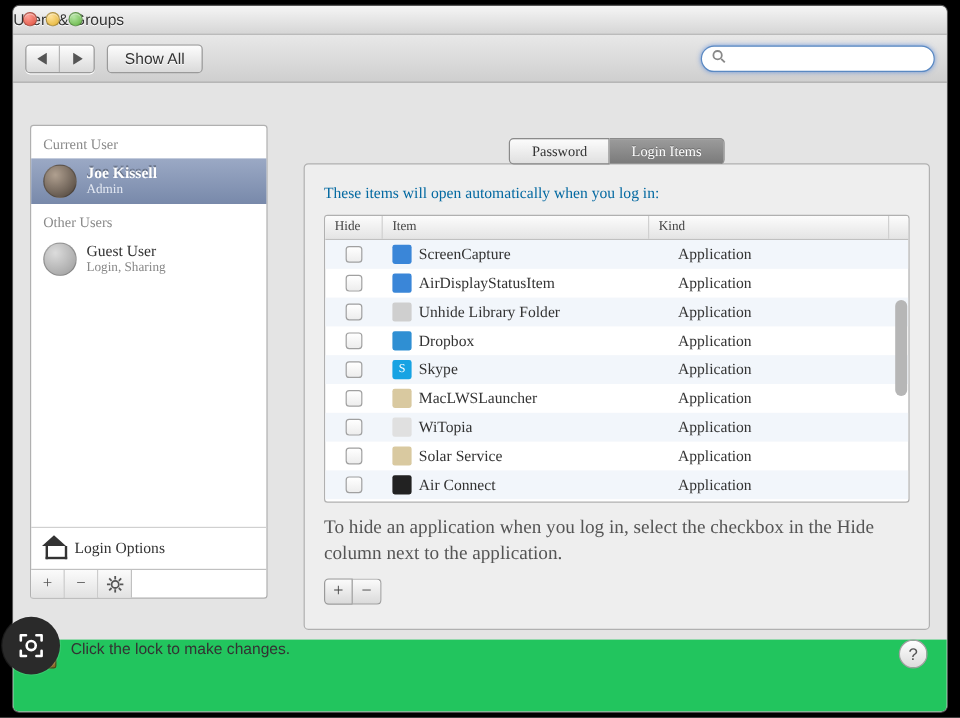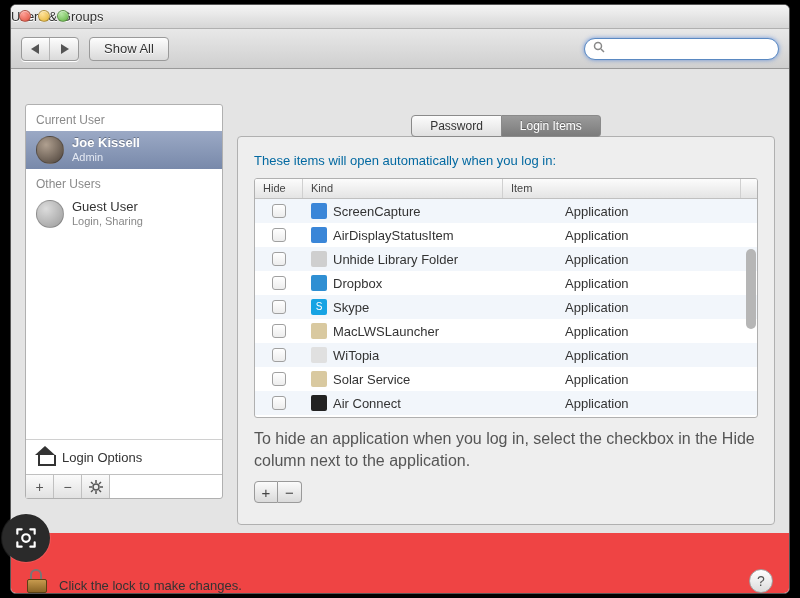--- a/index.html
+++ b/index.html
@@ -68,22 +68,23 @@
   }
   .searchwrap .mag { color:#888; font-size:12px; }
   .searchwrap input {
     border:none; outline:none; flex:1; font-size:12px; background:transparent;
   }
 
   
   .content {
     position:absolute; left:0; right:0; top:64px; bottom:0;
     padding: 35px 14px 10px 14px;
-    display:flex; gap:14px;
+    display:flex; gap:30px;
     background:#e4e4e4;
+    font-family:Liberation Serif, serif;
   }
 
   
   .sidebar {
     width:198px; flex: 0 0 198px;
     border:1px solid #b0b0b0; border-radius:3px;
     background:#fff;
     display:flex; flex-direction:column;
     height:395px;
   }
@@ -210,22 +211,22 @@
     background:linear-gradient(#fbfbfb,#dadada);
     display:flex; align-items:center; justify-content:center;
     font-size:15px; color:#444; cursor:default;
   }
   .addremove .arbtn:first-child{ border-top-left-radius:4px; border-bottom-left-radius:4px;}
   .addremove .arbtn:last-child{ border-top-right-radius:4px; border-bottom-right-radius:4px; border-left:none;}
 
   
   .bottombar {
     position:absolute; left:0; right:0; bottom:0; height:60px;
-    display:flex; align-items:flex-end; padding:0 16px;
-    background:#ef4444;
+    display:flex; align-items:flex-start; padding:0 16px;
+    background:#22c55e;
   }
   .lockicon {
     width:20px; height:24px; margin-right:12px; position:relative;
     display:inline-block;
   }
   .lockicon .body {
     position:absolute; bottom:0; width:20px; height:14px;
     background:linear-gradient(#c79a4e,#8a6425);
     border:1px solid #5a3f14; border-radius:2px;
   }
@@ -349,22 +350,22 @@
           <div class="tab active">
               <span>Login Items</span>
             </div>
         </div>
         <div class="panel">
           <div class="intro">These items will open automatically when you log in:</div>
 
           <div class="tablewrap">
             <div class="thead">
               <div class="th hide">Hide</div>
+              <div class="th item">Item</div>
               <div class="th kind">Kind</div>
-              <div class="th item">Item</div>
               <div class="th scroll"></div>
             </div>
             <div class="tbody" id="tbody">
               <div class="scrollbar"></div>
             <div class="tr">
                   <div class="cell hide">
                     <span class="cb"></span>
                   </div>
                   <div class="cell item">
                     <span class="itemicon" style="background:#3a86d8"></span>

